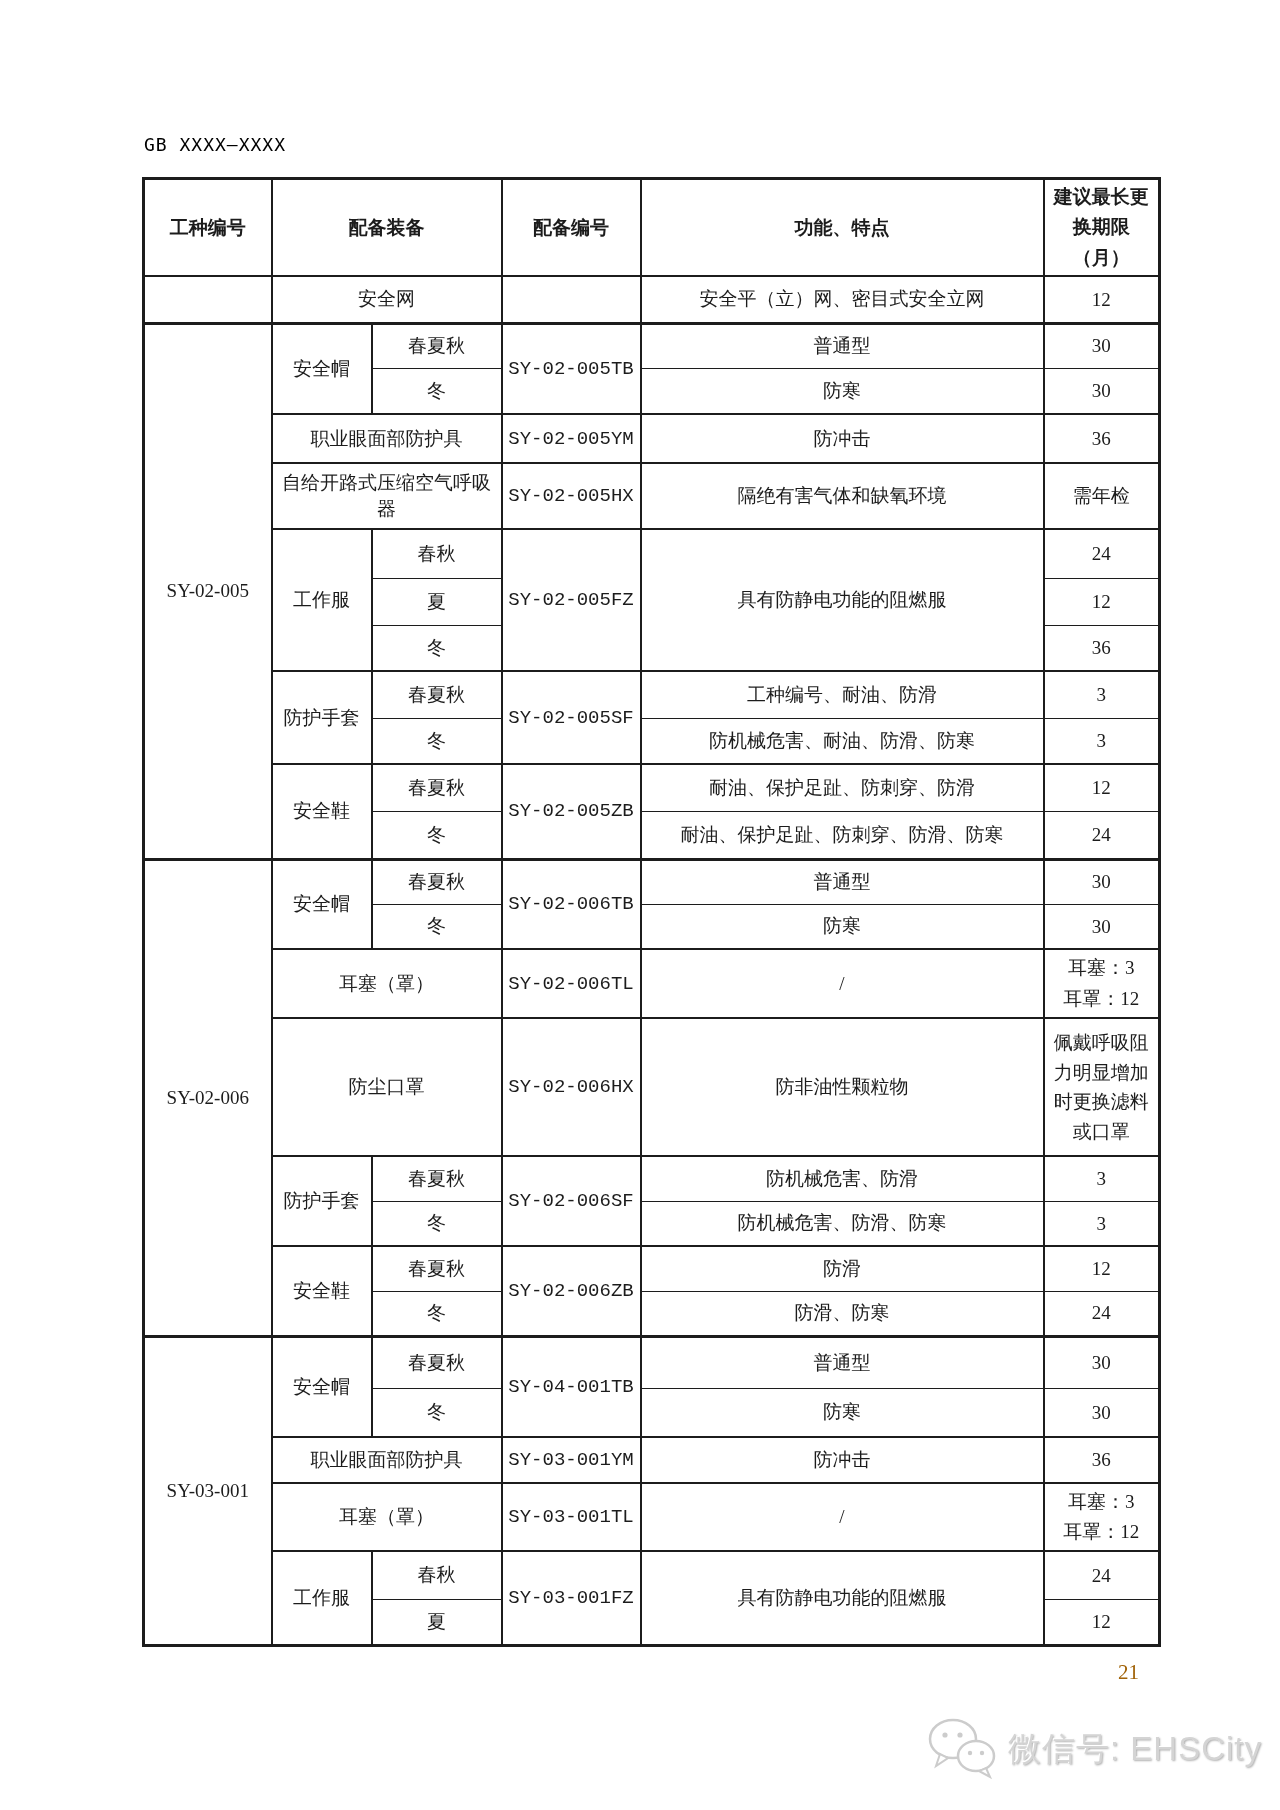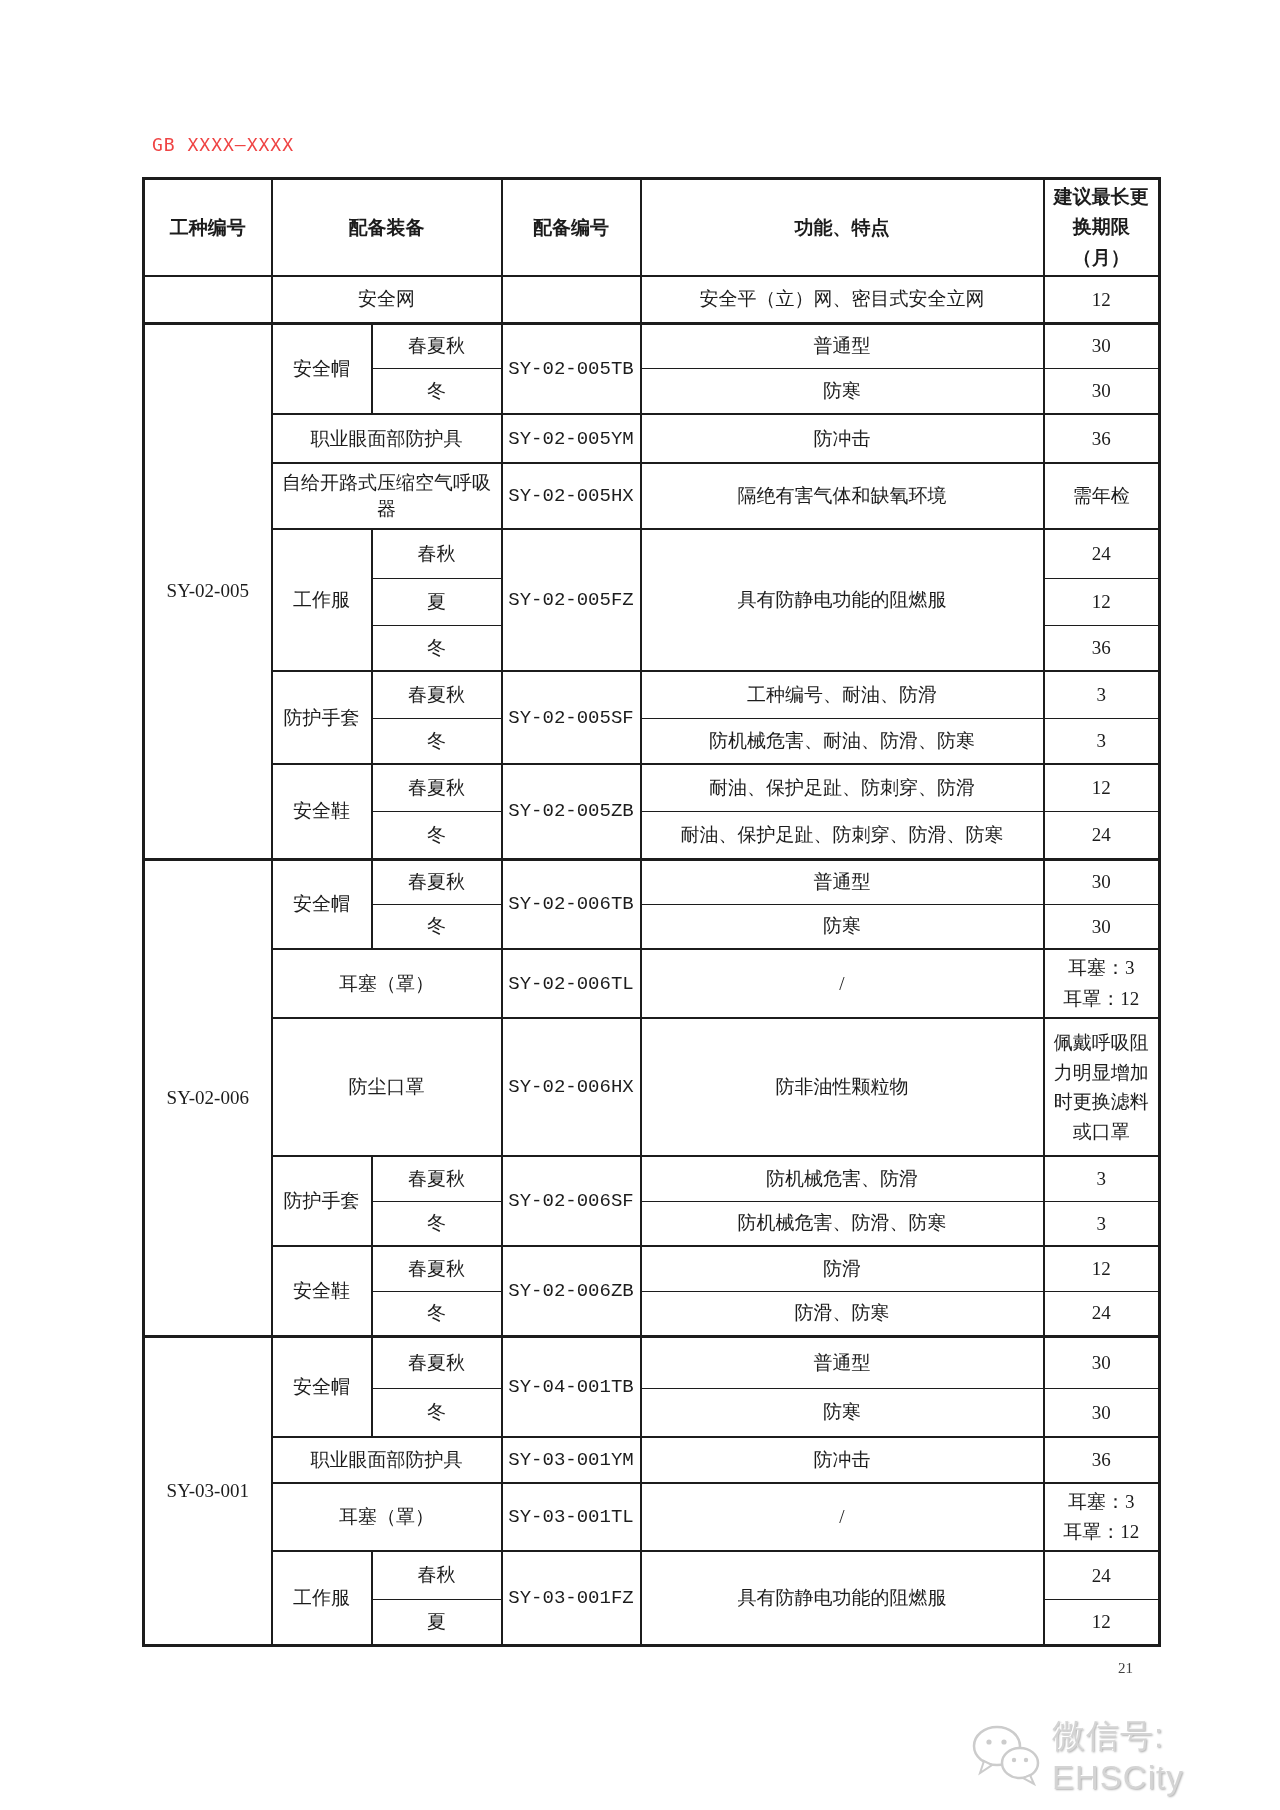--- a/index.html
+++ b/index.html
@@ -1,22 +1,22 @@
 <!DOCTYPE html>
 <html><head>
 <meta charset="utf-8">
 <style>
   html,body { margin:0; padding:0; background:#ffffff; }
   .page {
     position:relative; width:1280px; height:1810px; background:#ffffff;
     font-family:"Liberation Serif", serif; color:#1c1c1c; overflow:hidden;
   }
   .doc-code {
-    position:absolute; left:152px; top:134px; font-size:18px; letter-spacing:1px;
-    font-family:"DejaVu Sans Mono", monospace; color:#ef4444;
+    position:absolute; left:144px; top:134px; font-size:18px; letter-spacing:1px;
+    font-family:"DejaVu Sans Mono", monospace; color:#000000;
   }
   table.spec {
     position:absolute; left:142px; top:177px; width:1016px;
     border-collapse:collapse; table-layout:fixed;
     border:3px solid #1c1c1c;
   }
   table.spec th, table.spec td {
     border:solid #1c1c1c;
     border-width:1px 2px; 
     text-align:center; vertical-align:middle;
@@ -24,23 +24,23 @@
     overflow:hidden;
   }
   table.spec th { font-weight:bold; line-height:1.55;margin-top:36px; }
   tr.sep-item  th, tr.sep-item  td { border-top-width:2px; }
   tr.sep-block th, tr.sep-block td { border-top-width:3px; }
   td.fn { text-align:left; padding-left:10px; padding-right:6px; }
   td.cd { font-family:Liberation Mono, monospace; font-size:16px; letter-spacing:0; }
   td.pd { line-height:1.55; }
   td.pd-wrap { text-align:left; padding:4px 6px; line-height:1.55; font-size:18px;border-radius:17px; }
   .two-line div { line-height:1.6; }
-  .page-number { position:absolute; left:1118px; top:1660px; font-size:15px; color:#404040; }
+  .page-number { position:absolute; left:1118px; top:1660px; font-size:21px; color:#a16207; }
   .watermark {
-    position:absolute; left:968px; top:1714px; display:flex; align-items:center;
+    position:absolute; left:924px; top:1714px; display:flex; align-items:center;
     font-family:"Liberation Sans", sans-serif;
   }
   .watermark .wm-text {
     margin-left:8px; font-size:33px; color:#d4d4d4;
     text-shadow:-1px -1px 0 #ffffff, 1px 1px 2px #b0b0b0;
     letter-spacing:1px;
   }
 </style>
 </head>
 <body>

